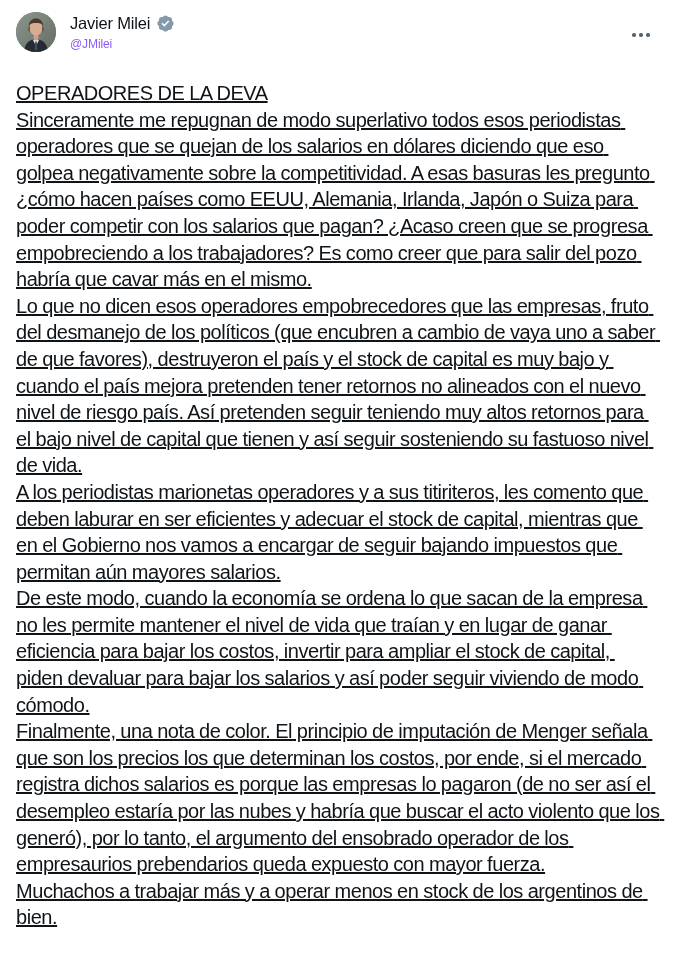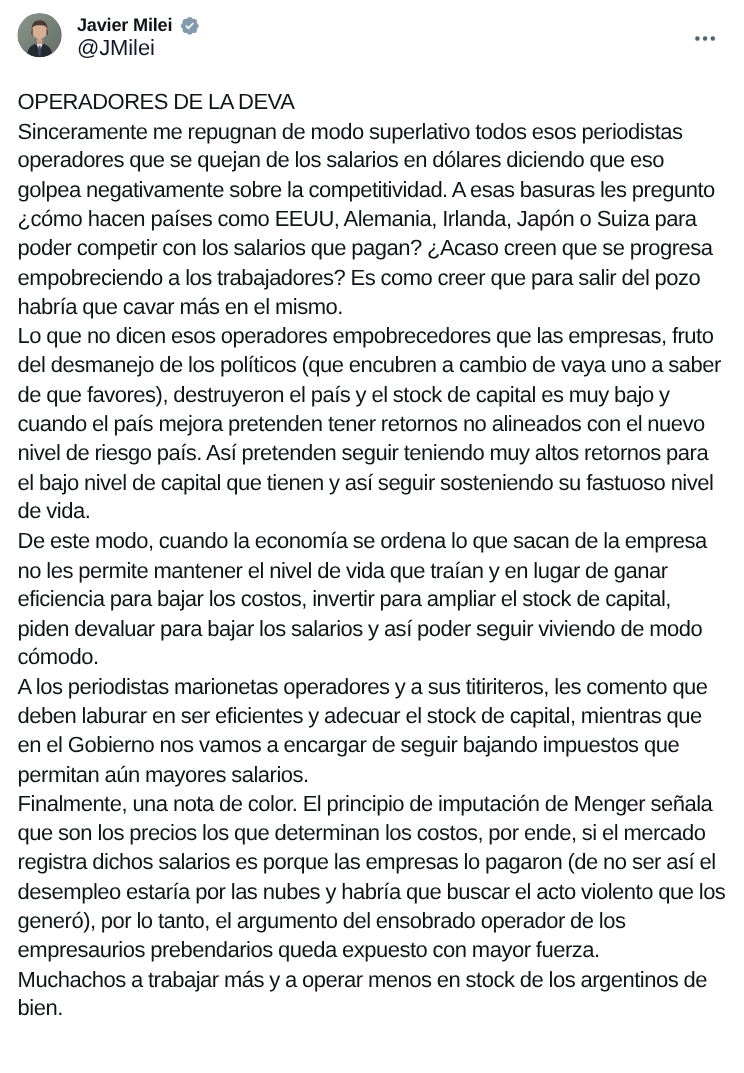--- a/index.html
+++ b/index.html
@@ -38,34 +38,34 @@
     flex-direction: column;
     cursor: pointer;
   }
   .name-row {
     display: flex;
     align-items: center;
     gap: 4px;
   }
   .display-name {
     font-size: 16.5px;
-    font-weight: bold;
+    font-weight: normal;
     color: #0f1419;
     line-height: 20px;
     letter-spacing: -0.2px;
   }
   .badge {
     width: 19px;
     height: 19px;
     display: inline-block;
     margin-left: 2px;
   }
   .handle {
-    font-size: 20px;
-    color: #0f172a;
+    font-size: 12px;
+    color: #8b5cf6;
     line-height: 20px;
     margin-top: 1px;
     letter-spacing: -0.1px;
   }
   .more-btn {
     position: absolute;
     right: 2px;
     top: 6px;
     width: 34px;
     height: 34px;
@@ -89,20 +89,21 @@
     width: 644px;
     font-size: 20px;
     line-height: 26.6px;
     letter-spacing: -0.45px;
     color: #0f1419;
     word-spacing: -0.3px;
   }
   .tweet-body p {
     margin: 0;
     white-space: pre-wrap;
+    text-decoration: underline;
   }
 </style>
 </head>
 <body>
 
 <div class="tweet">
 
   <div class="tweet-header">
 
     <div class="avatar">
@@ -146,19 +147,19 @@
       <span class="dot"></span>
       <span class="dot"></span>
     </button>
 
   </div>
 
   <div class="tweet-body">
     <p>OPERADORES DE LA DEVA</p>
     <p>Sinceramente me repugnan de modo superlativo todos esos periodistas operadores que se quejan de los salarios en dólares diciendo que eso golpea negativamente sobre la competitividad. A esas basuras les pregunto ¿cómo hacen países como EEUU, Alemania, Irlanda, Japón o Suiza para poder competir con los salarios que pagan? ¿Acaso creen que se progresa empobreciendo a los trabajadores? Es como creer que para salir del pozo habría que cavar más en el mismo.</p>
     <p>Lo que no dicen esos operadores empobrecedores que las empresas, fruto del desmanejo de los políticos (que encubren a cambio de vaya uno a saber de que favores), destruyeron el país y el stock de capital es muy bajo y cuando el país mejora pretenden tener retornos no alineados con el nuevo nivel de riesgo país. Así pretenden seguir teniendo muy altos retornos para el bajo nivel de capital que tienen y así seguir sosteniendo su fastuoso nivel de vida.</p>
+    <p>A los periodistas marionetas operadores y a sus titiriteros, les comento que deben laburar en ser eficientes y adecuar el stock de capital, mientras que en el Gobierno nos vamos a encargar de seguir bajando impuestos que permitan aún mayores salarios.</p>
     <p>De este modo, cuando la economía se ordena lo que sacan de la empresa no les permite mantener el nivel de vida que traían y en lugar de ganar eficiencia para bajar los costos, invertir para ampliar el stock de capital, piden devaluar para bajar los salarios y así poder seguir viviendo de modo cómodo.</p>
-    <p>A los periodistas marionetas operadores y a sus titiriteros, les comento que deben laburar en ser eficientes y adecuar el stock de capital, mientras que en el Gobierno nos vamos a encargar de seguir bajando impuestos que permitan aún mayores salarios.</p>
     <p>Finalmente, una nota de color. El principio de imputación de Menger señala que son los precios los que determinan los costos, por ende, si el mercado registra dichos salarios es porque las empresas lo pagaron (de no ser así el desempleo estaría por las nubes y habría que buscar el acto violento que los generó), por lo tanto, el argumento del ensobrado operador de los empresaurios prebendarios queda expuesto con mayor fuerza.</p>
     <p>Muchachos a trabajar más y a operar menos en stock de los argentinos de bien.</p>
   </div>
 
 </div>
 
 </body></html>

